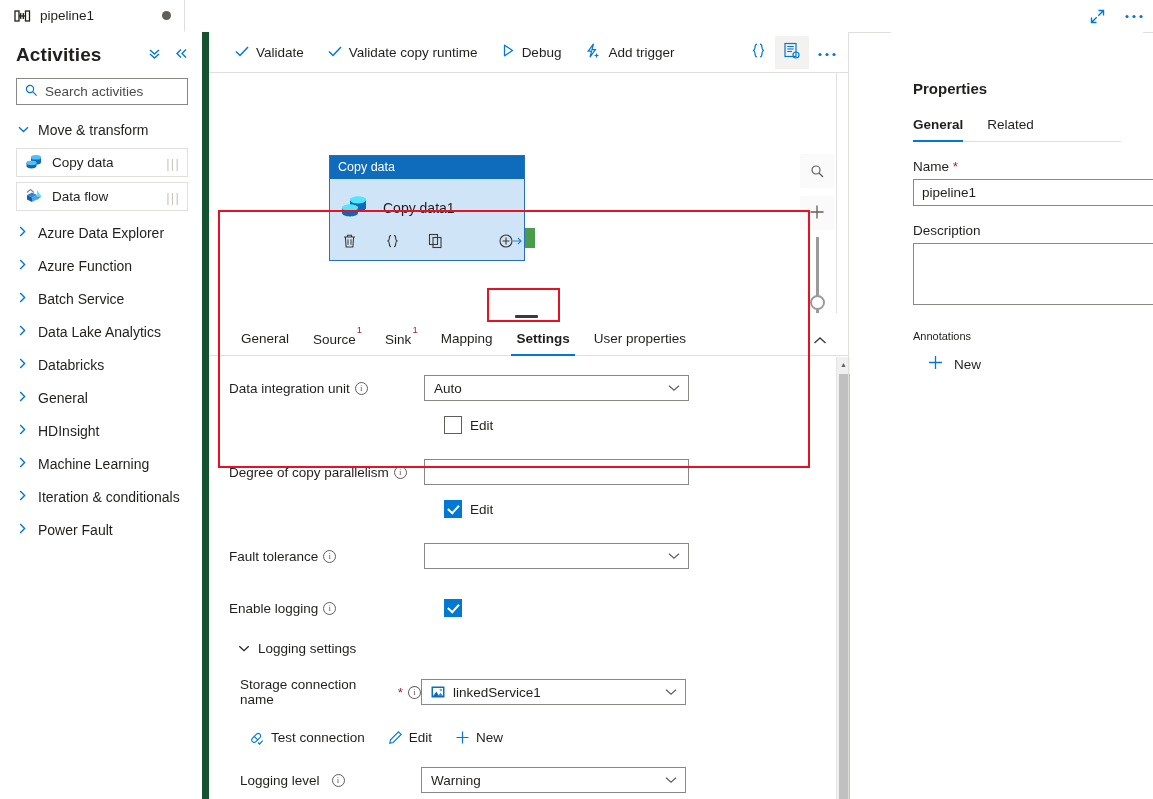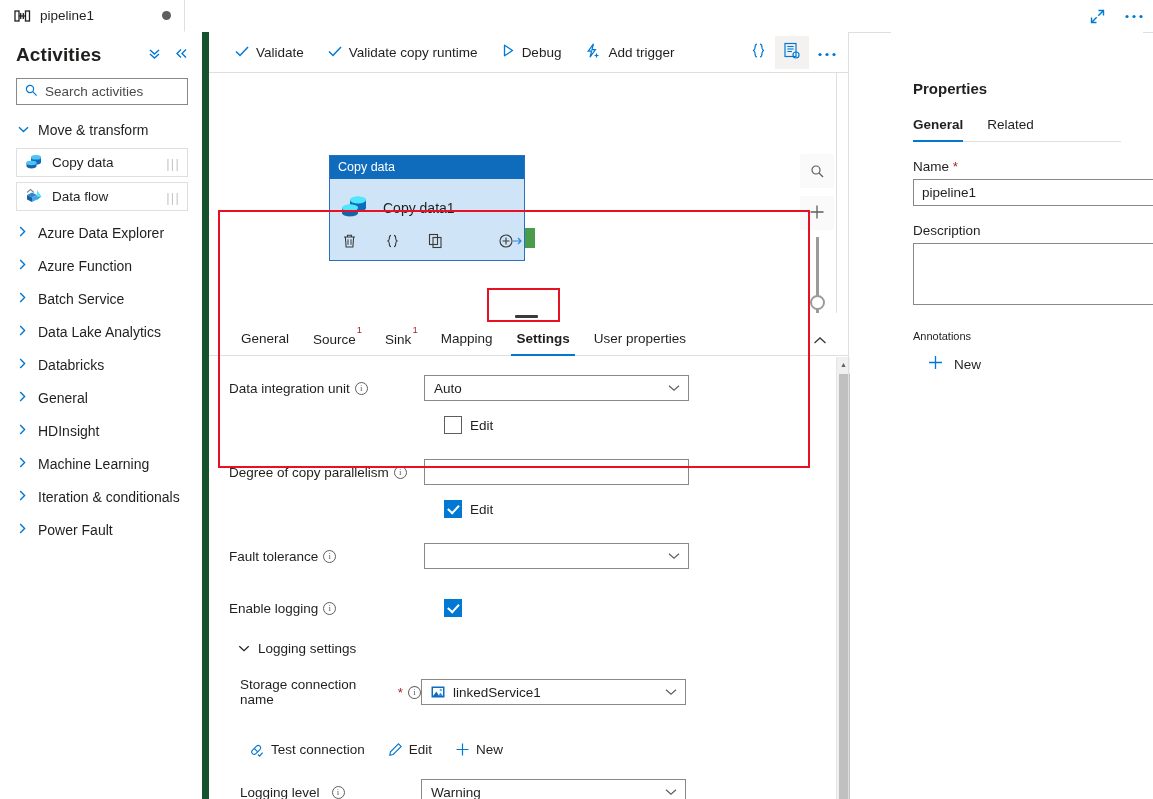--- a/index.html
+++ b/index.html
@@ -671,21 +671,21 @@
         </span>
         <span>linkedService1</span>
         <span class="caret">
           <svg width="12" height="8" viewBox="0 0 12 8">
               <path d="M1 1.8L6 6.3l5-4.5" fill="none" stroke="#605e5c" stroke-width="1.2"></path>
             </svg>
         </span>
       </div>
     </div>
 
-    <div class="row" style="margin-top:28px;padding-left:40px;gap:23px;">
+    <div class="row" style="margin-top:16px;padding-left:40px;gap:23px;">
       <span class="lnk">
         <span class="gi">
           <svg width="16" height="15" viewBox="0 0 16 15">
             <path d="M3.5 8.2l4-4c1-1 2.4-1 3.4 0s1 2.4 0 3.4l-4 4c-1 1-2.4 1-3.4 0s-1-2.4 0-3.4z" fill="none" stroke="#0078d4" stroke-width="1.1"></path>
             <line x1="5.2" y1="6.5" x2="9" y2="10.2" stroke="#0078d4" stroke-width="1.1"></line>
             <path d="M9 12.5l1.6 1.6 3-3.4" fill="none" stroke="#0078d4" stroke-width="1.2"></path>
           </svg>
         </span>
         <span>Test connection</span>
       </span>

